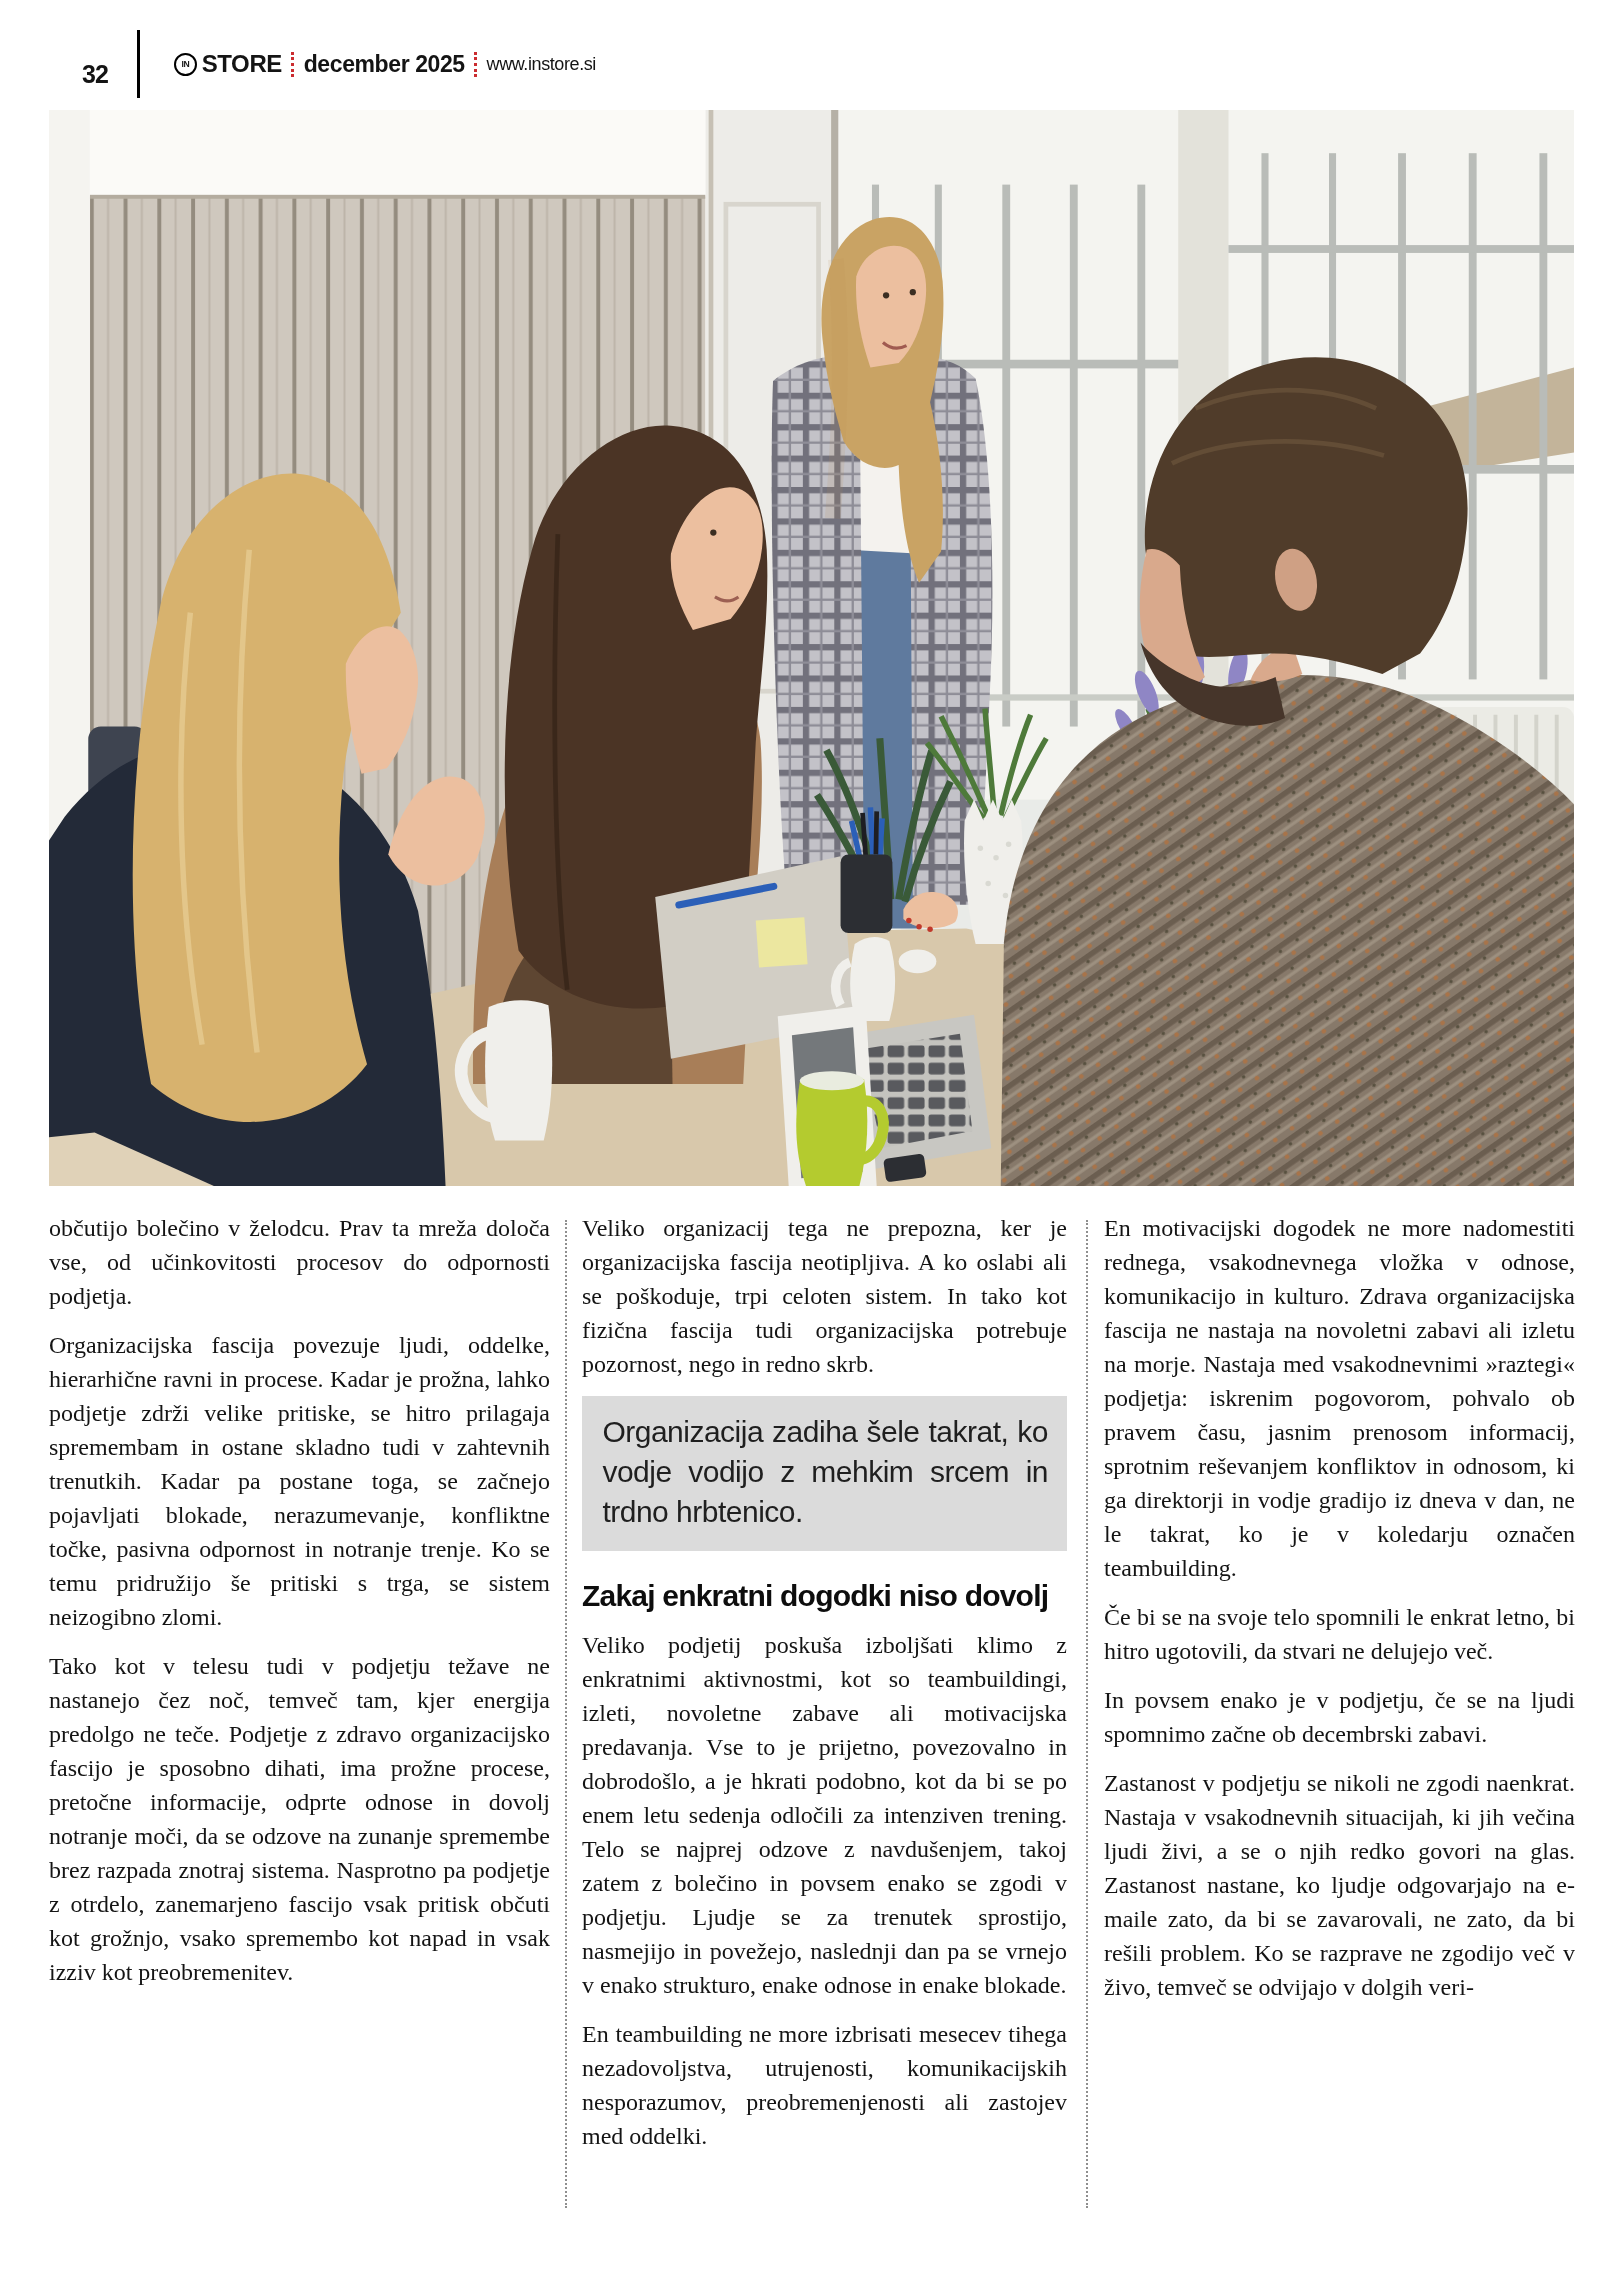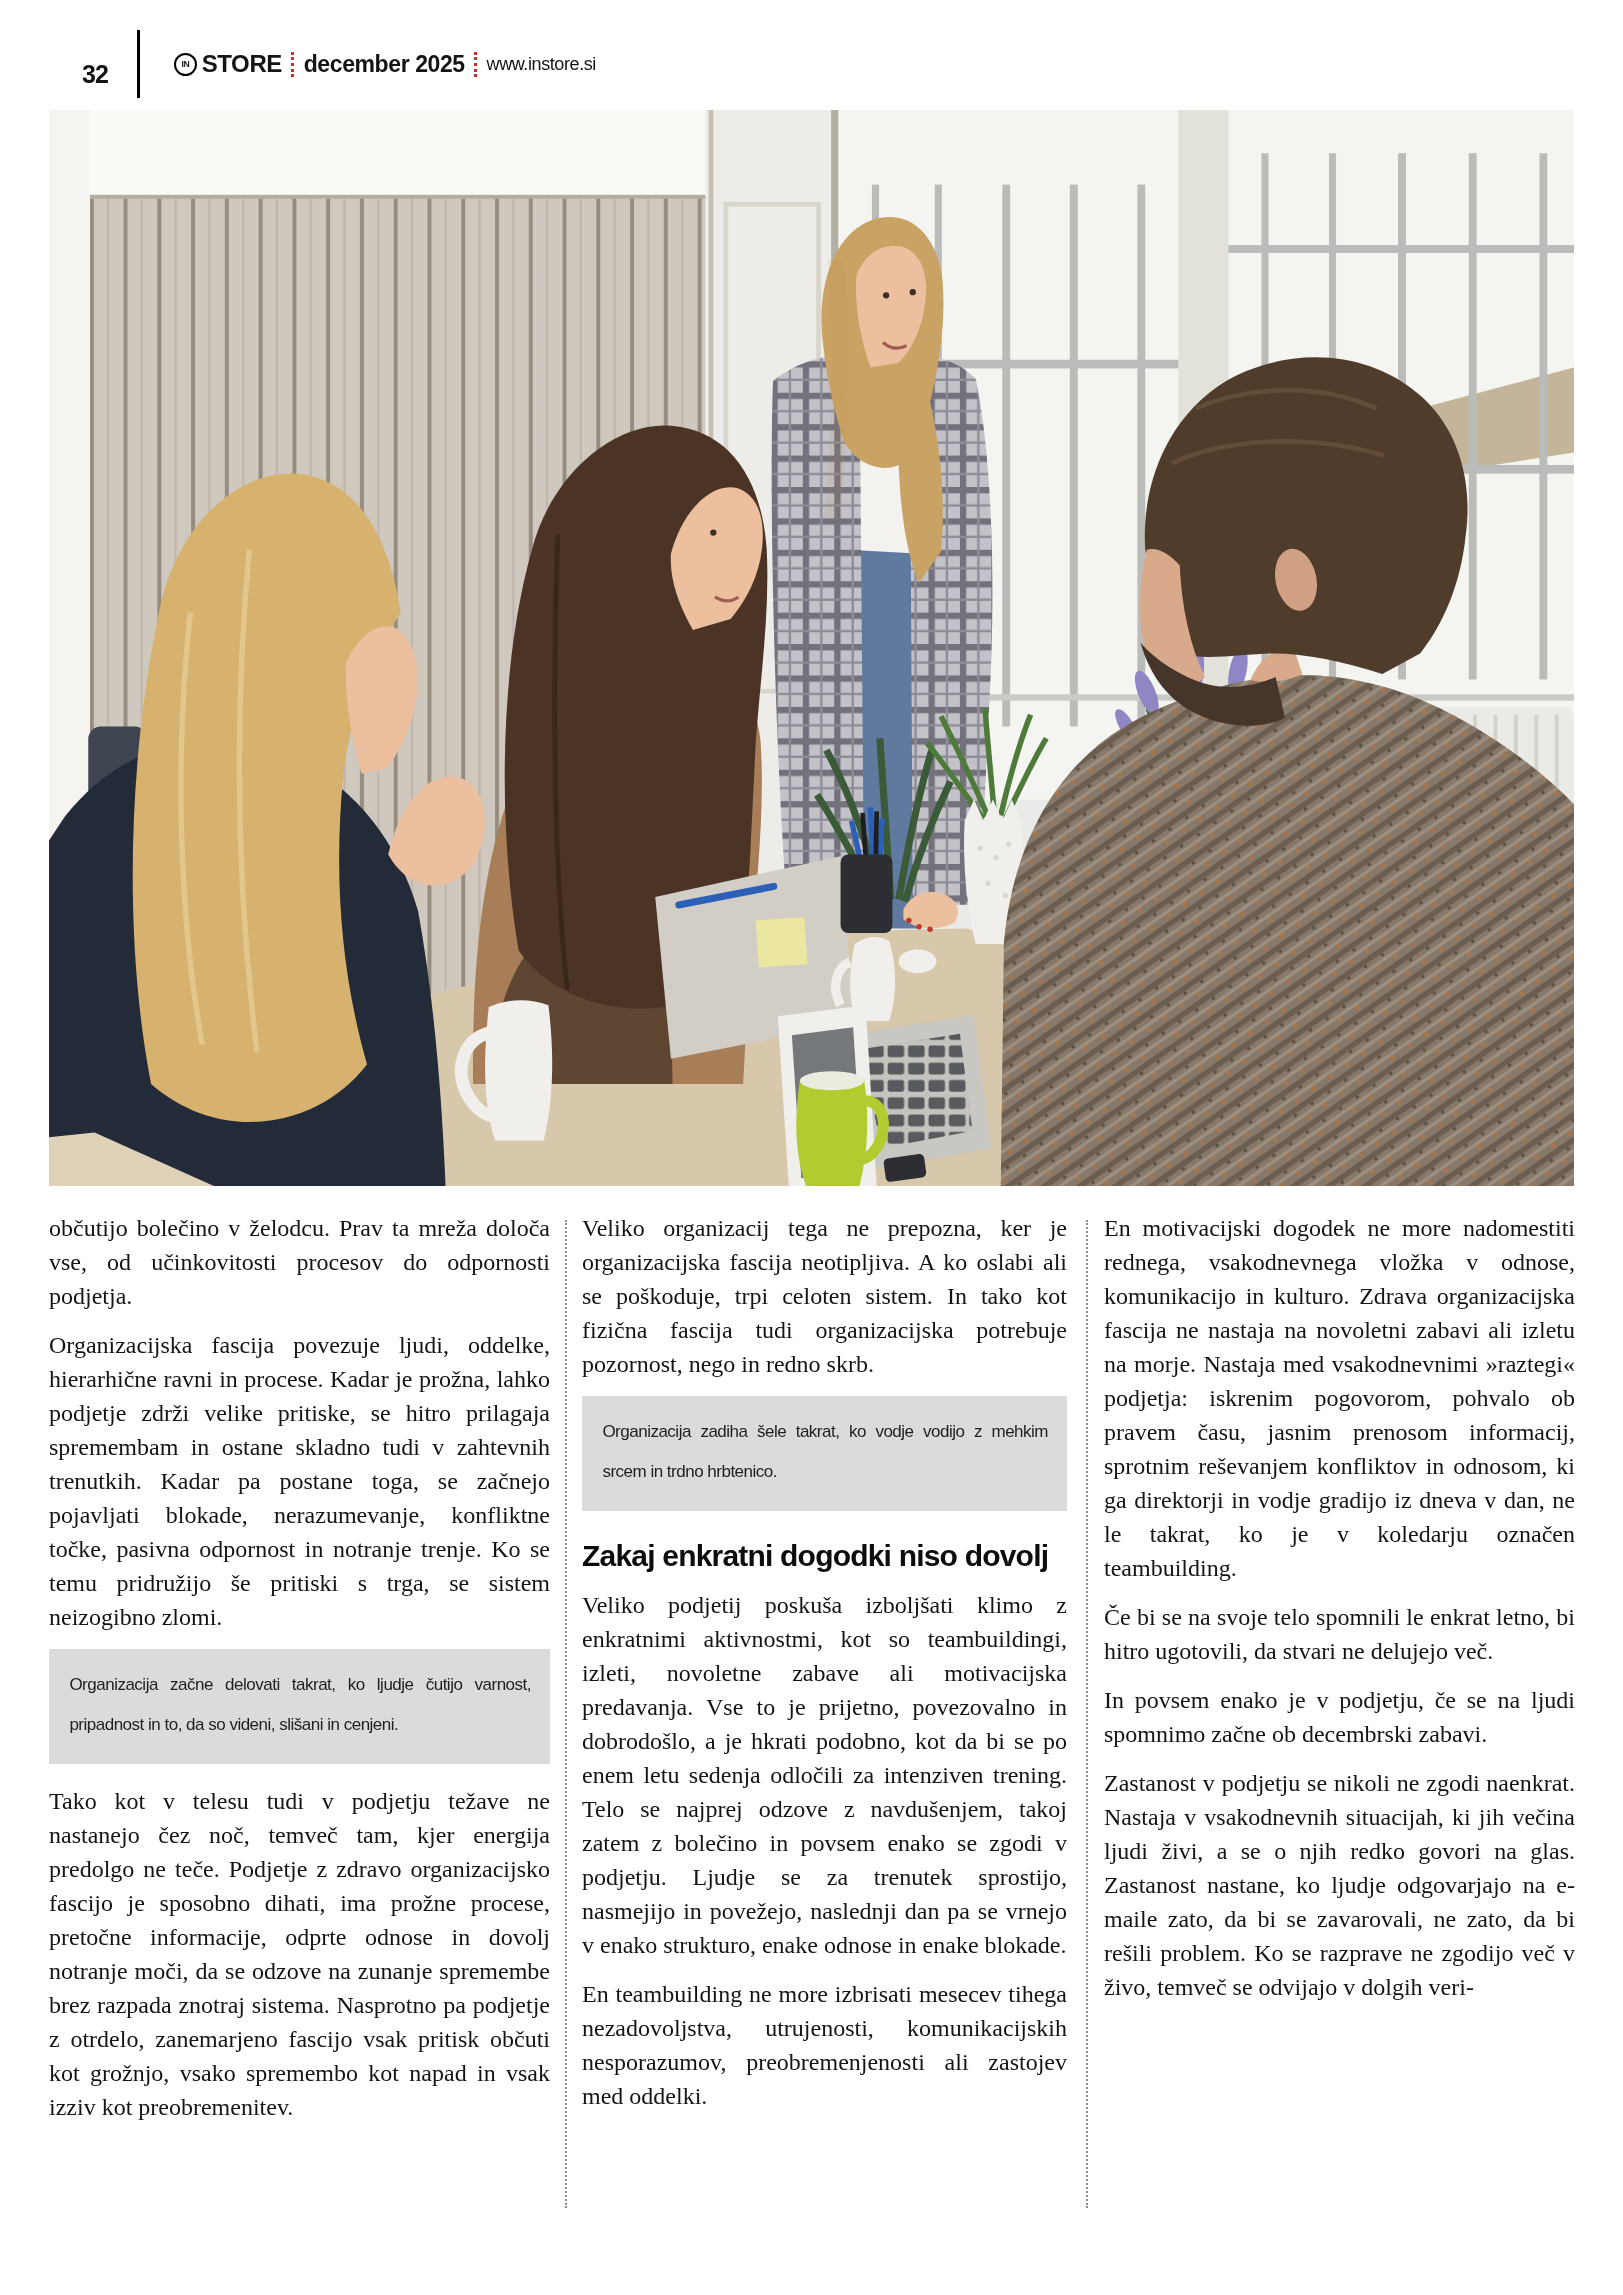--- a/index.html
+++ b/index.html
@@ -33,21 +33,21 @@
   
   .col{ position:absolute; top:1211px; }
   .col1{ left:49px;  width:501px; }
   .col2{ left:582px; width:485px; }
   .col3{ left:1104px;width:471px; }
   .col-sep{ position:absolute; top:1220px; height:988px; width:0; border-left:2.4px dotted #8f8f8f; }
   .sep1{ left:565px; } .sep2{ left:1086px; }
   p.body{ font-size:24px; line-height:34px; text-align:justify; margin:0 0 15px 0; }
   .quote-box{
     background:#dbdbdb; padding:15.7px 19px 19px 20.4px; margin:6.3px 0 20.4px 0;
-    font-family:"Liberation Sans", sans-serif; font-size:17px; line-height:40px;
+    font-family:"Liberation Sans", sans-serif; font-size:30px; line-height:40px;
     letter-spacing:-0.5px; color:#1f1f1f; text-align:justify;
   }
   h2.subhead{
     font-family:"Liberation Sans", sans-serif; font-weight:700; font-size:30px;
     letter-spacing:-0.8px; margin:28px 0 15.7px 0; color:#0d0d0d;
   }
   h2.gap-top{ margin-top:39px; }
 </style>
 </head>
 <body>
@@ -257,21 +257,20 @@
       </g>
     </svg>
   </figure>
 
   <div class="col-sep sep1"></div>
   <div class="col-sep sep2"></div>
 
   <div class="col col1">
     <p class="body">občutijo bolečino v želodcu. Prav ta mreža določa vse, od učinkovitosti procesov do odpornosti podjetja.</p>
     <p class="body">Organizacijska fascija povezuje ljudi, oddelke, hierarhične ravni in procese. Kadar je prožna, lahko podjetje zdrži velike pritiske, se hitro prilagaja spremembam in ostane skladno tudi v zahtevnih trenutkih. Kadar pa postane toga, se začnejo pojavljati blokade, nerazumevanje, konfliktne točke, pasivna odpornost in notranje trenje. Ko se temu pridružijo še pritiski s trga, se sistem neizogibno zlomi.</p>
-    <div class="quote-box">Organizacija začne delovati takrat, ko ljudje čutijo varnost, pripadnost in to, da so videni, slišani in cenjeni.</div>
     <p class="body">Tako kot v telesu tudi v podjetju težave ne nastanejo čez noč, temveč tam, kjer energija predolgo ne teče. Podjetje z zdravo organizacijsko fascijo je sposobno dihati, ima prožne procese, pretočne informacije, odprte odnose in dovolj notranje moči, da se odzove na zunanje spremembe brez razpada znotraj sistema. Nasprotno pa podjetje z otrdelo, zanemarjeno fascijo vsak pritisk občuti kot grožnjo, vsako spremembo kot napad in vsak izziv kot preobremenitev.</p>
   </div>
 
   <div class="col col2">
     <p class="body">Veliko organizacij tega ne prepozna, ker je organizacijska fascija neotipljiva. A ko oslabi ali se poškoduje, trpi celoten sistem. In tako kot fizična fascija tudi organizacijska potrebuje pozornost, nego in redno skrb.</p>
     <div class="quote-box">Organizacija zadiha šele takrat, ko vodje vodijo z mehkim srcem in trdno hrbtenico.</div>
     <h2 class="subhead">Zakaj enkratni dogodki niso dovolj</h2>
     <p class="body">Veliko podjetij poskuša izboljšati klimo z enkratnimi aktivnostmi, kot so teambuildingi, izleti, novoletne zabave ali motivacijska predavanja. Vse to je prijetno, povezovalno in dobrodošlo, a je hkrati podobno, kot da bi se po enem letu sedenja odločili za intenziven trening. Telo se najprej odzove z navdušenjem, takoj zatem z bolečino in povsem enako se zgodi v podjetju. Ljudje se za trenutek sprostijo, nasmejijo in povežejo, naslednji dan pa se vrnejo v enako strukturo, enake odnose in enake blokade.</p>
     <p class="body">En teambuilding ne more izbrisati mesecev tihega nezadovoljstva, utrujenosti, komunikacijskih nesporazumov, preobremenjenosti ali zastojev med oddelki.</p>
   </div>

